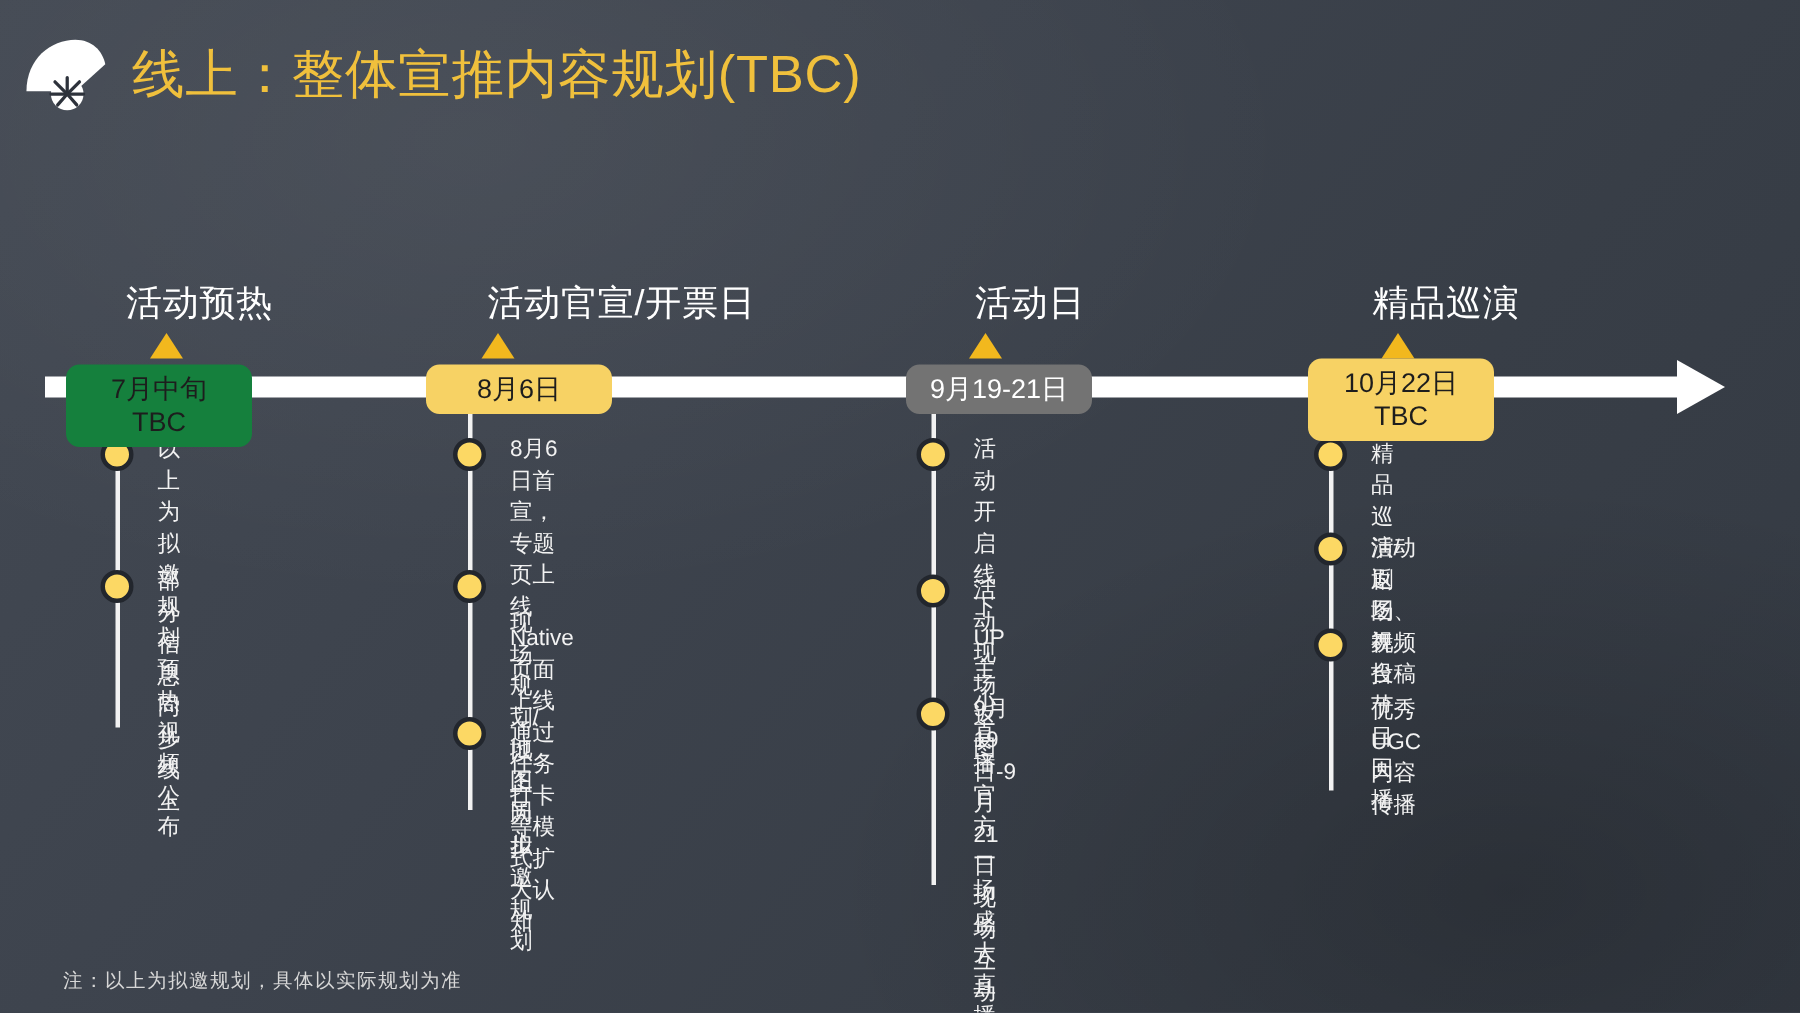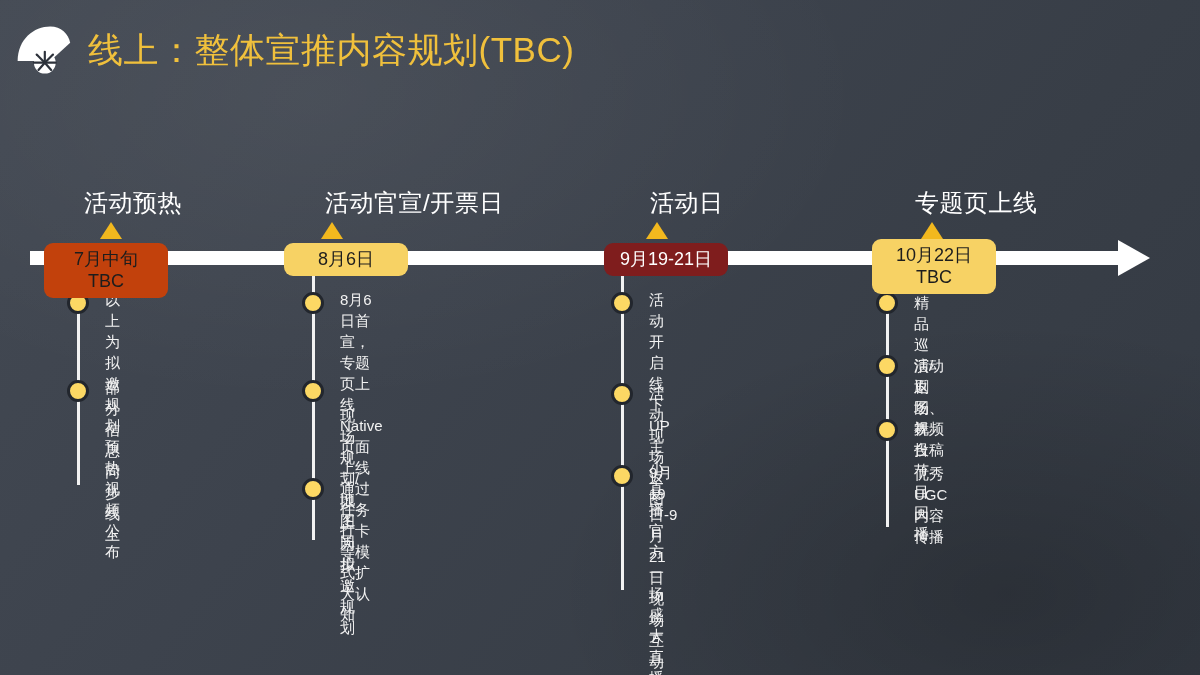--- a/index.html
+++ b/index.html
@@ -95,23 +95,23 @@
     top: 63px;
     min-width: 124px;
     padding: 5px 14px 6px;
     border-radius: 9px;
     text-align: center;
     font-size: 18px;
     line-height: 22px;
     white-space: pre-line;
     z-index: 3;
   }
-  .pill.white { background: #c2410c; color: #1d1d1d; }
+  .pill.white { background: #15803d; color: #1d1d1d; }
   .pill.yellow { background: #f7d264; color: #1d1d1d; }
-  .pill.orange { background: #7f1d1d; color: #ffffff; }
+  .pill.orange { background: #737373; color: #ffffff; }
 
   
   .drop-line {
     position: absolute;
     width: 3px;
     background: #f2f2f2;
     z-index: 1;
   }
 
   
@@ -233,33 +233,34 @@
     <span class="item-text" style="top:0px;">活动现场返图</span>
   </div>
   <div class="item" style="left:622px; top:465px;">
     <span class="dot"></span>
     <span class="item-text">9月19日-9月21日
 现场互动活动维护
 通过任务打卡模式扩大认知</span>
   </div>
 
   <div class="phase" style="left:893px;">
-    <div class="phase-title">专题页上线</div>
+    <div class="phase-title">精品巡演</div>
     <div class="phase-marker" style="left:28px;"></div>
     <div class="pill yellow" style="left:-21px; top:59px;text-align:center;">10月22日
 TBC</div>
   </div>
   <div class="drop-line" style="left:886px; top:275px; height:252px;"></div>
   <div class="item" style="left:887px; top:292px;">
     <span class="dot"></span>
     <span class="item-text" style="top:0px;">精品巡演/剧场舞台节目回播</span>
   </div>
   <div class="item" style="left:887px; top:355px;">
     <span class="dot"></span>
     <span class="item-text" style="top:0px;">活动返图、视频投稿</span>
   </div>
   <div class="item" style="left:887px; top:419px;">
     <span class="dot"></span>
     <span class="item-text" style="top:0px;margin-top:44px;">优秀UGC内容传播</span>
   </div>
 
+  <div class="footnote">注：以上为拟邀规划，具体以实际规划为准</div>
 
 </div>
 
 </body></html>

